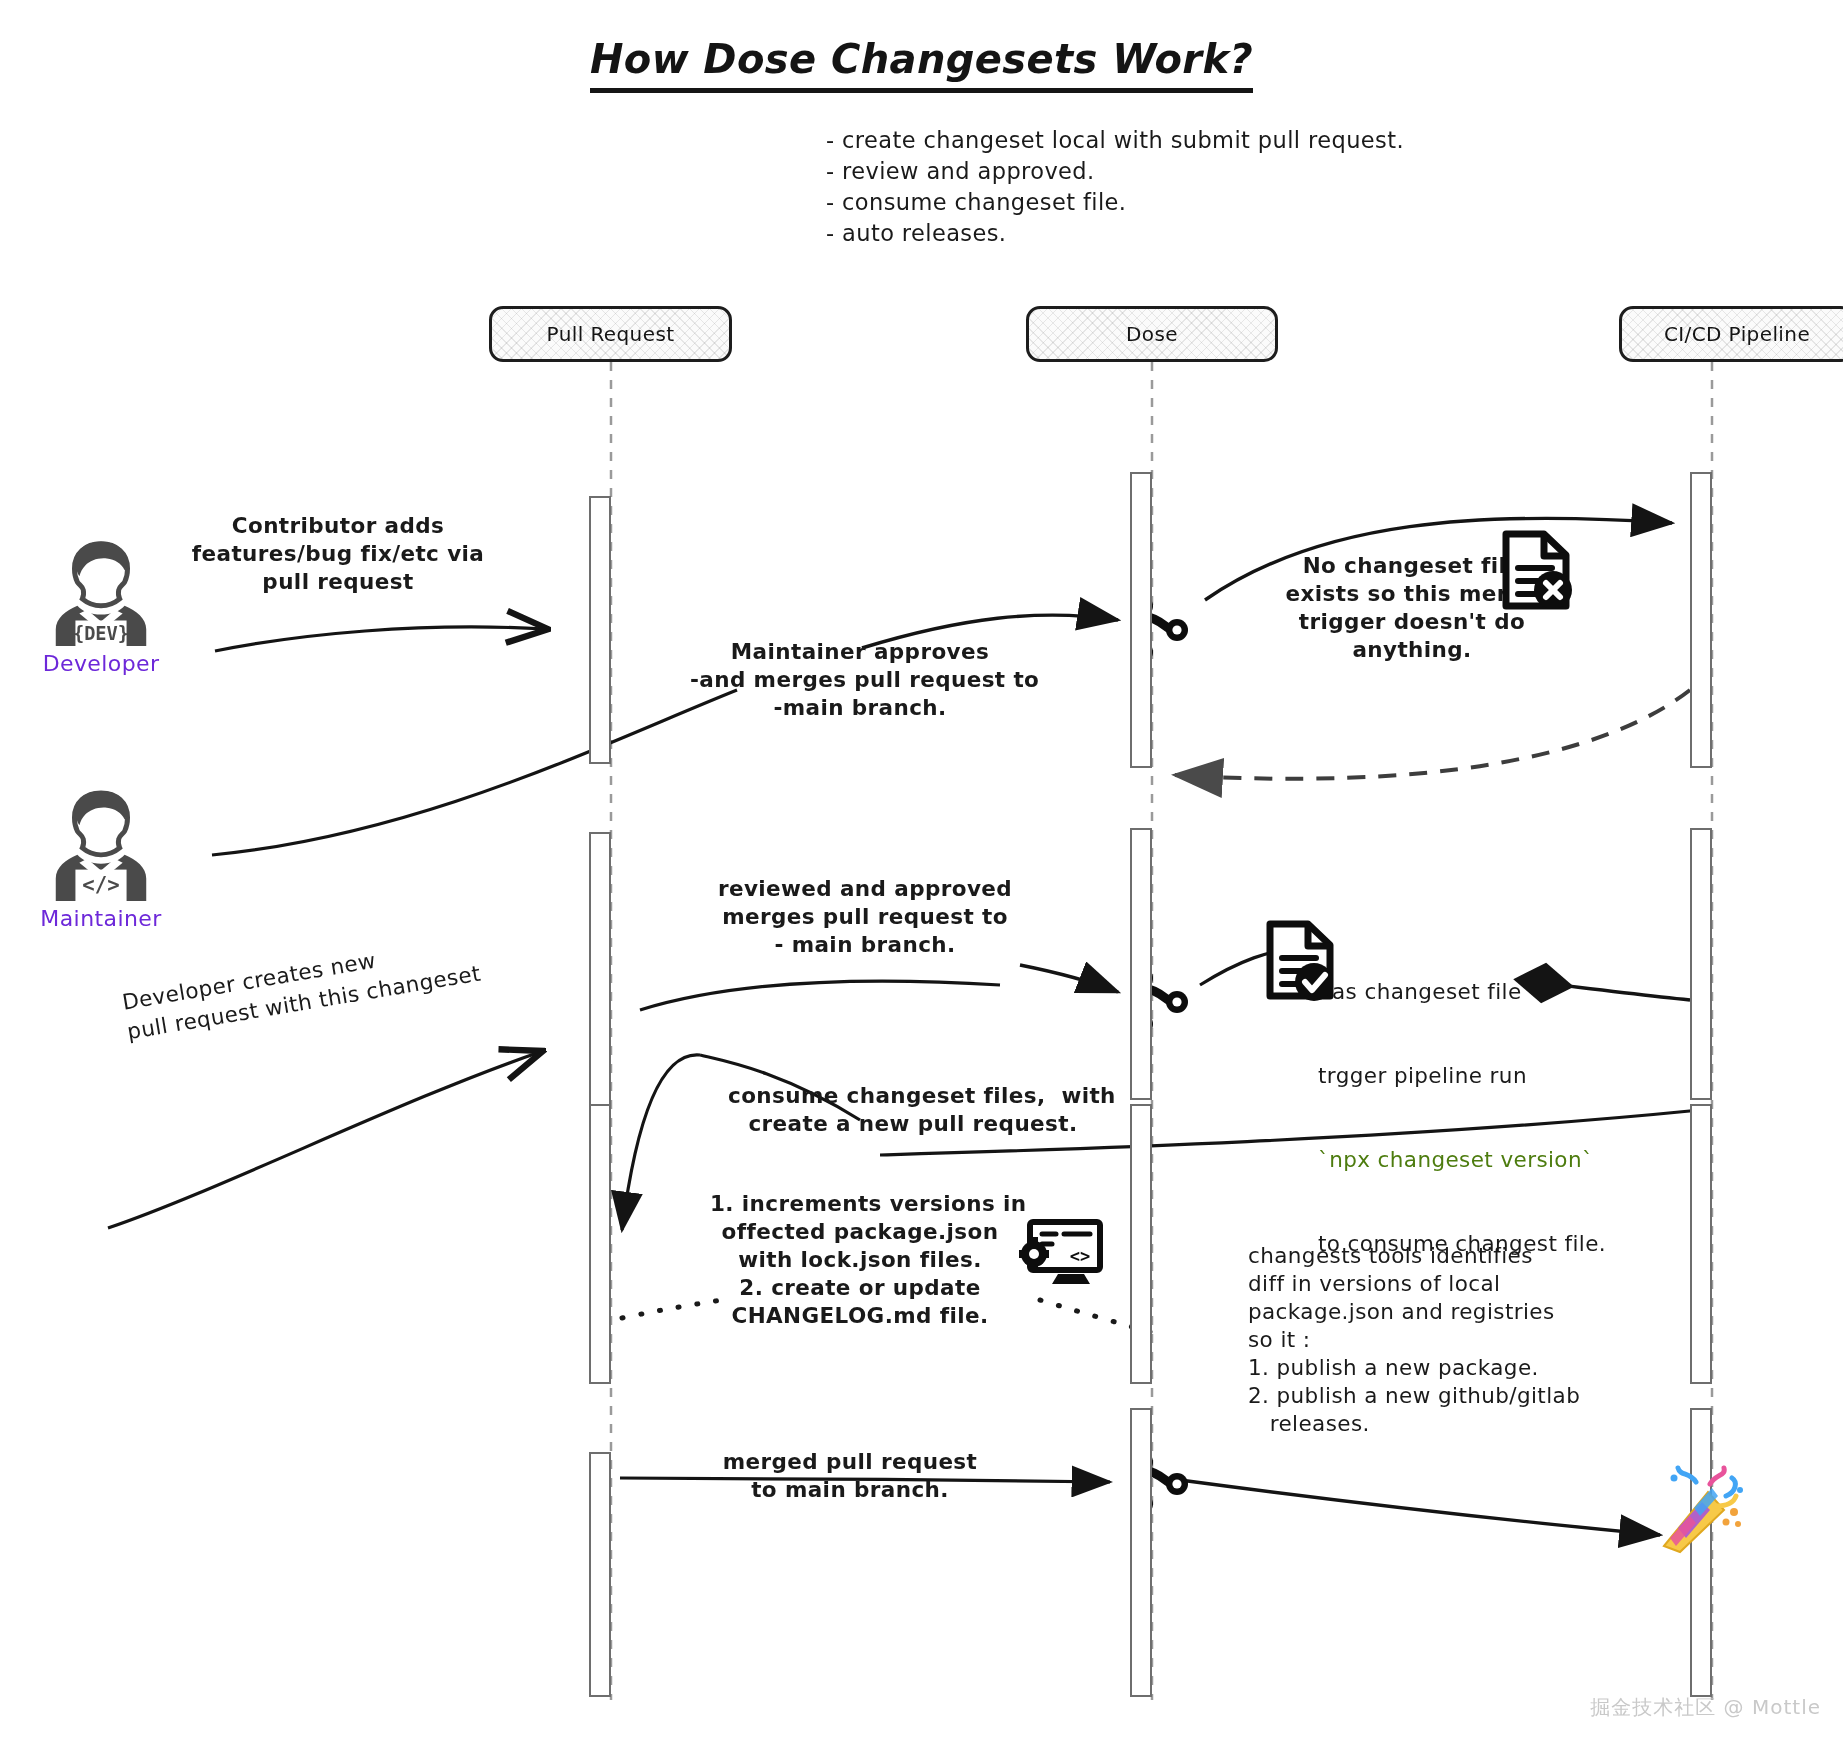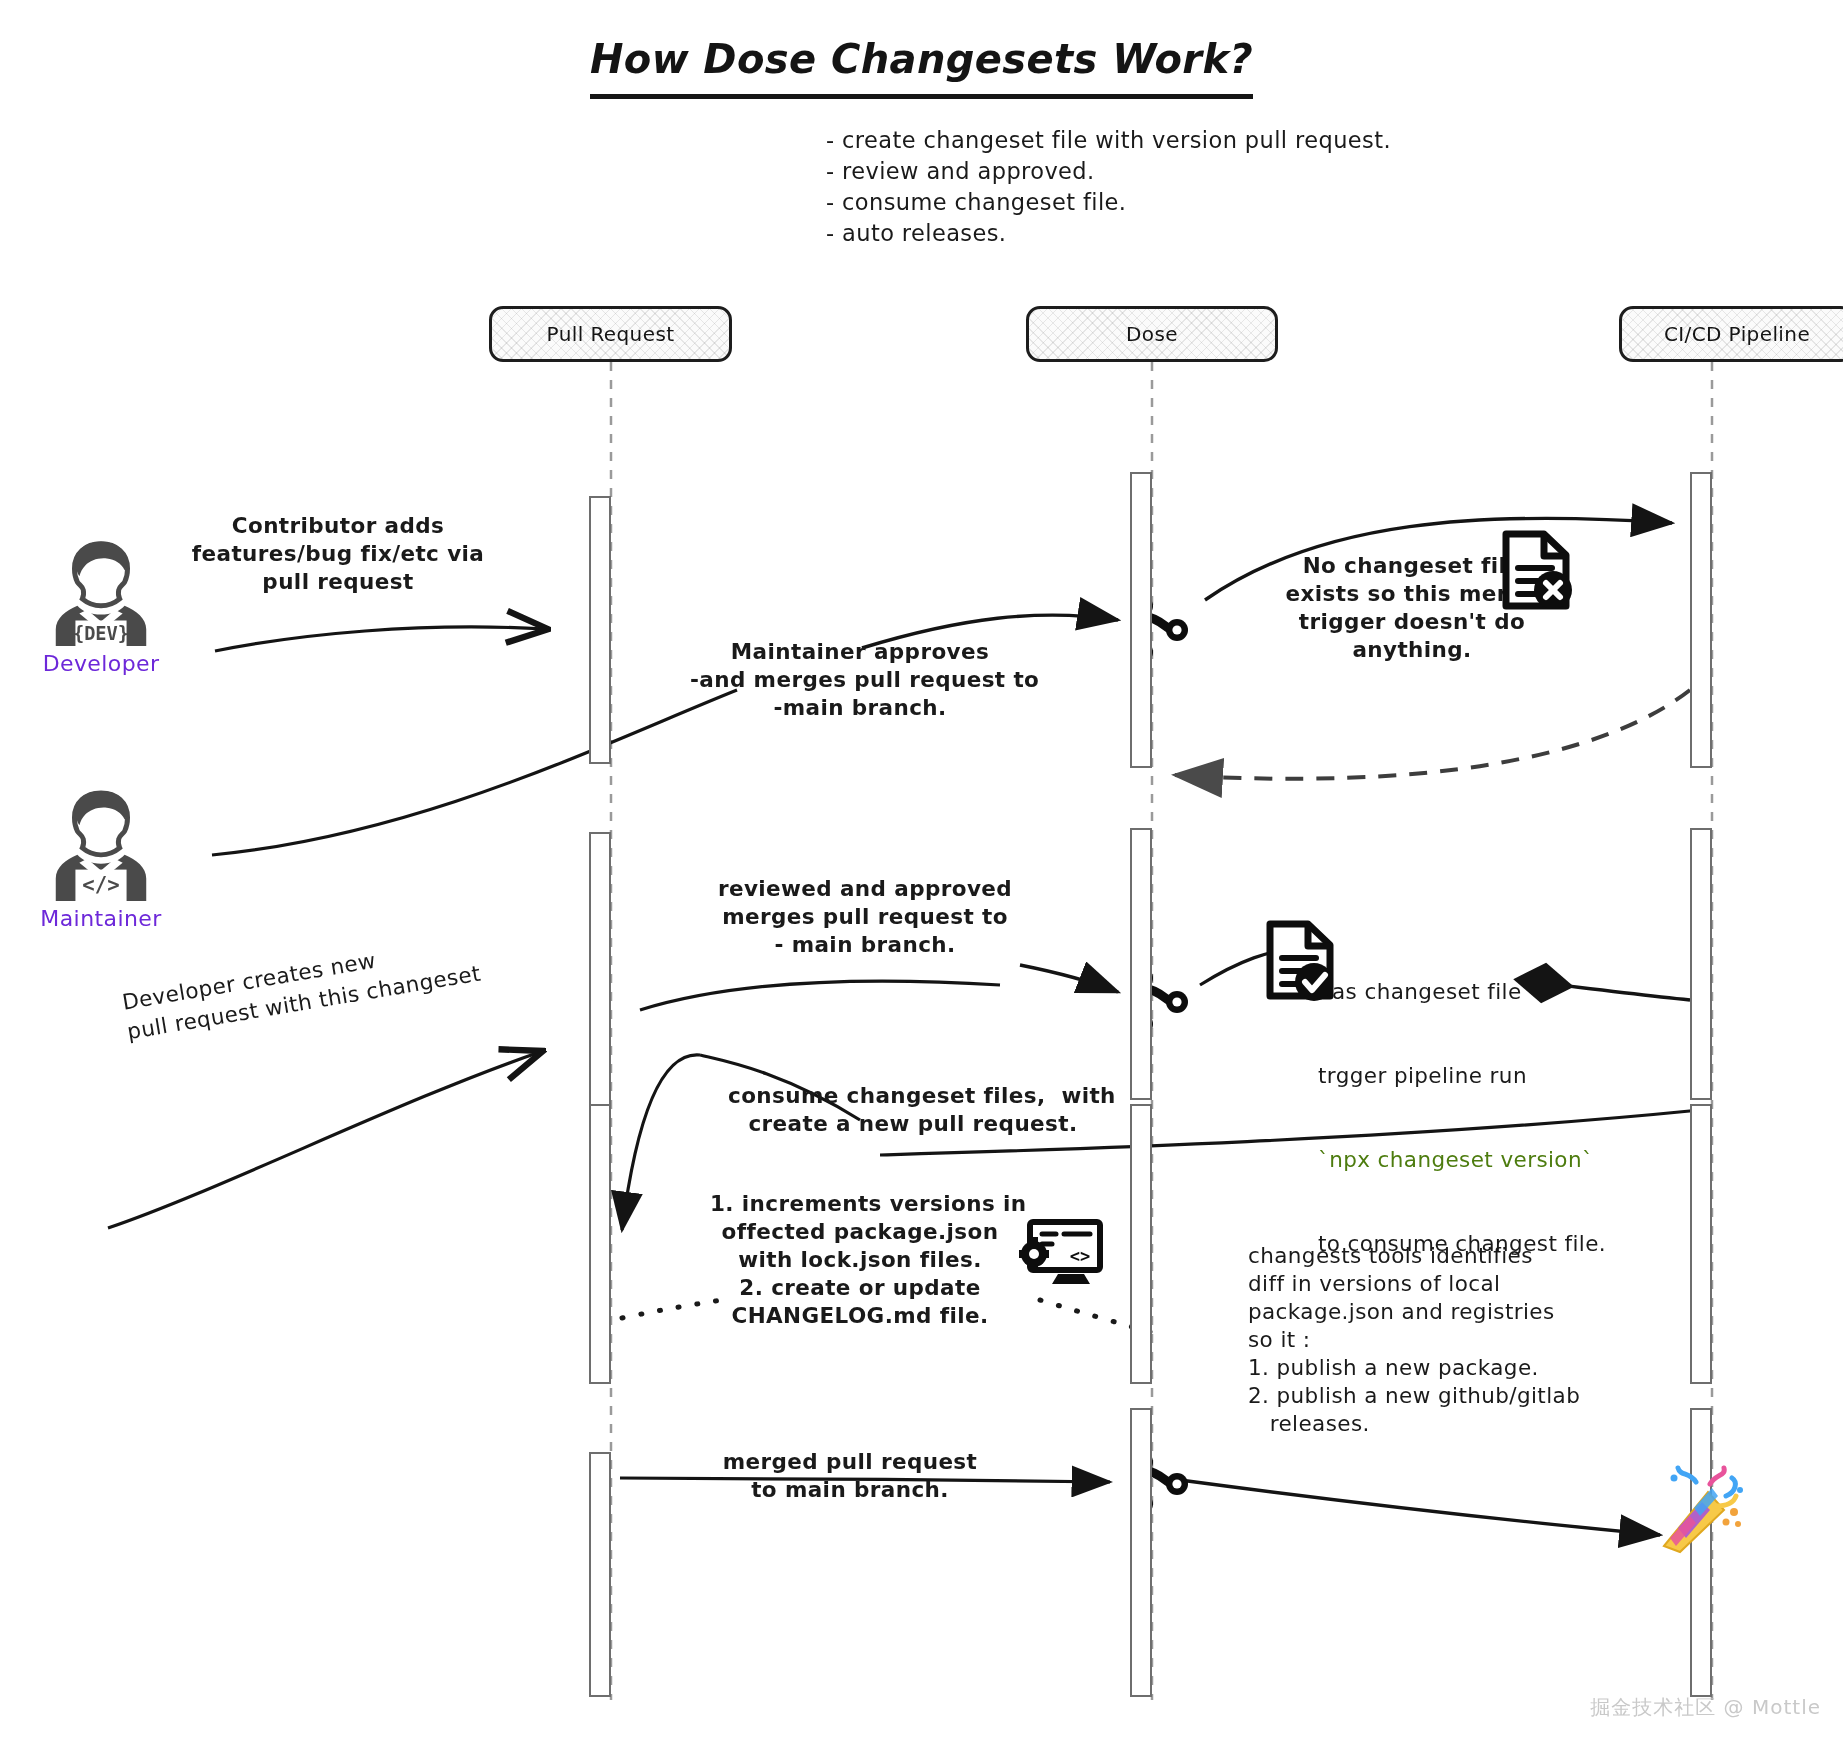--- a/index.html
+++ b/index.html
@@ -28,21 +28,21 @@
     left: 0; top: 36px;
     width: 1843px;
     text-align: center;
     font-size: 40px;
     font-style: italic;
     font-weight: 600;
     color: #141414;
   }
   #title span.u {
     border-bottom: 5px solid #151515;
-    padding-bottom: 12px;
+    padding-bottom: 6px;
   }
   #bullets {
     position: absolute;
     left: 826px; top: 125px;
     font-size: 22.5px;
     line-height: 31px;
     color: #1a1a1a;
   }
   #bullets div { white-space: pre; }
 
@@ -117,21 +117,21 @@
 </style>
 </head>
 <body>
 
 <div id="canvas">
 
   <div id="title" class="hand">
     <span class="u">How Dose Changesets Work?</span>
   </div>
   <div id="bullets" class="hand">
-    <div>- create changeset file with version pull request.</div>
+    <div>- create changeset local with submit pull request.</div>
     <div>- review and approved.</div>
     <div>- consume changeset file.</div>
     <div>- auto releases.</div>
   </div>
 
   <svg class="overlay" viewBox="0 0 1843 1743">
     <defs>
       <marker id="ah" markerWidth="13" markerHeight="10" refX="12" refY="5" orient="auto">
         <path d="M0,0 L13,5 L0,10 z" fill="#141414"></path>
       </marker>

